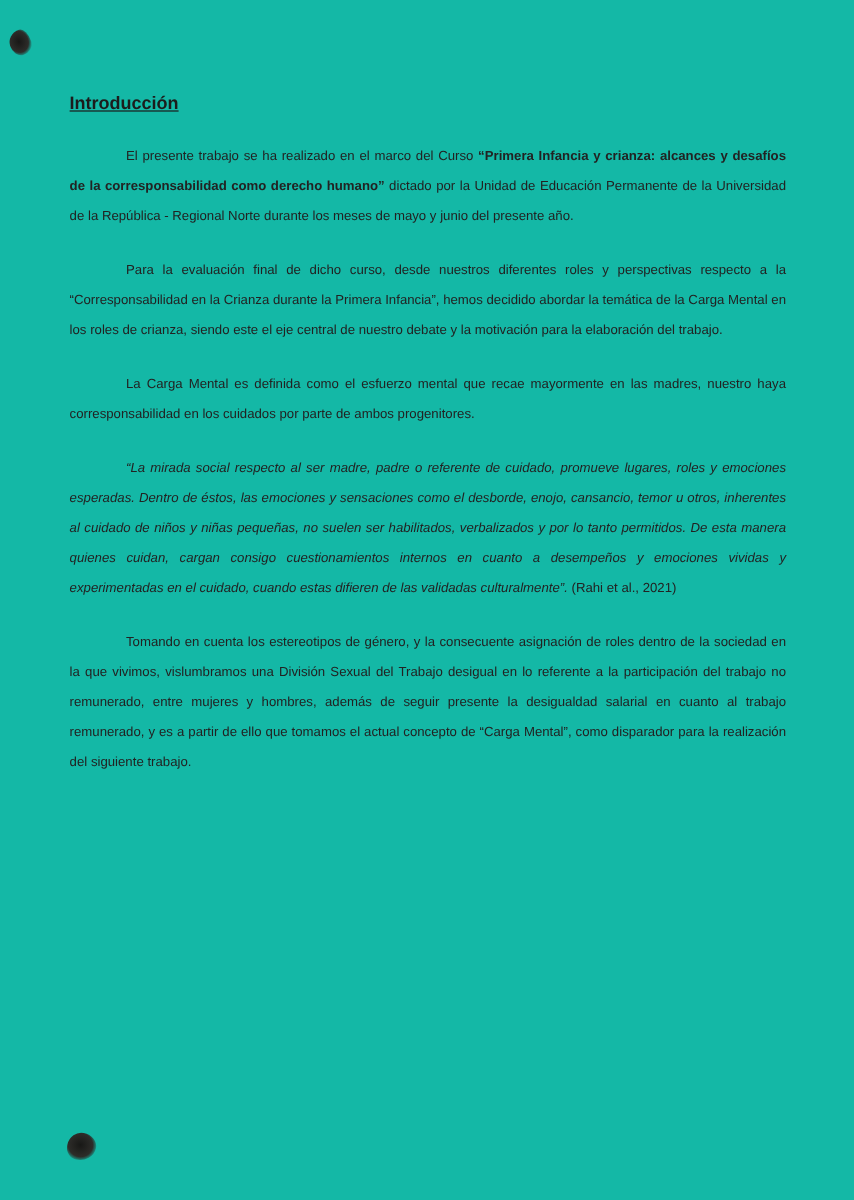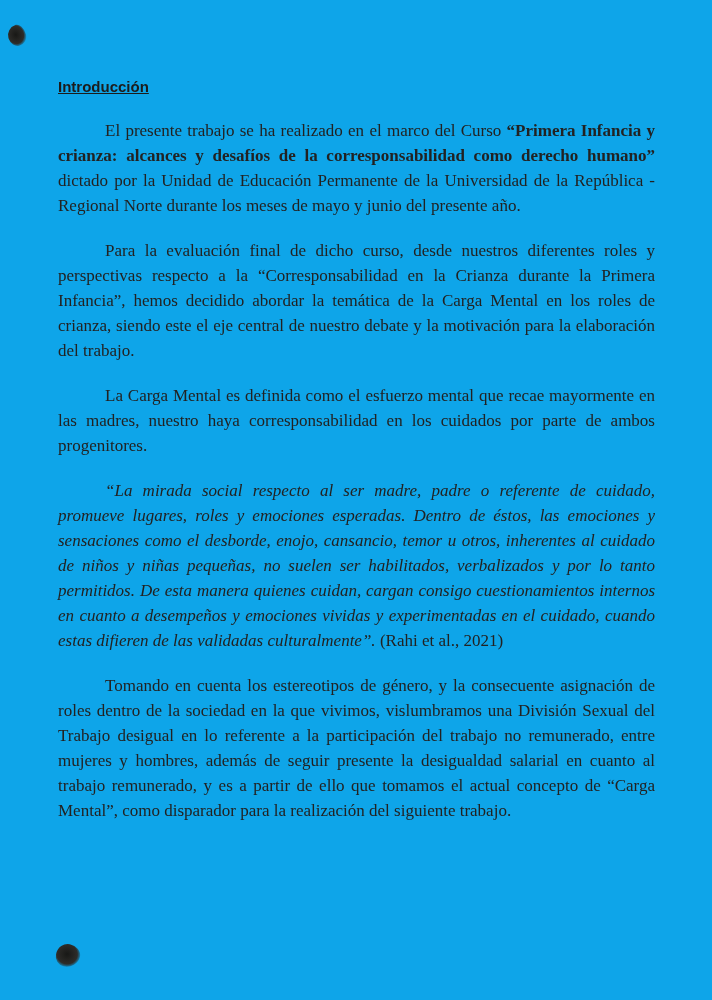--- a/index.html
+++ b/index.html
@@ -4,47 +4,46 @@
 <style>
   html, body {
     margin: 0;
     padding: 0;
     background: #ffffff;
   }
   .page {
     position: relative;
     width: 712px;
     height: 1000px;
-    background: #0ea5e9;
+    background: #14b8a6;
     overflow: hidden;
     font-family: "Liberation Sans", sans-serif;
     color: #202020;
   }
   .content {
     position: absolute;
     left: 58px;
     top: 78px;
     width: 597px;
   }
   .doc-title {
     font-size: 15px;
     line-height: 17px;
     font-weight: bold;
     text-decoration: underline;
     margin: 0 0 23px 0;
     color: #1c1c1c;
   }
   .para {
-    font-size: 17px;
+    font-size: 11px;
     line-height: 25px;
     text-align: justify;
     text-indent: 47px;
     margin: 0 0 20px 0;
     color: #222222;
-    font-family: Liberation Serif, serif;
   }
   .seg-bold   { font-weight: bold; }
   .seg-italic { font-style: italic; }
   
   .smudge {
     position: absolute;
     background: radial-gradient(ellipse at 45% 45%, #181816 0%, #2d2c29 55%, rgba(45,44,41,0) 78%);
   }
   .smudge-top-left {
     left: 8px;

